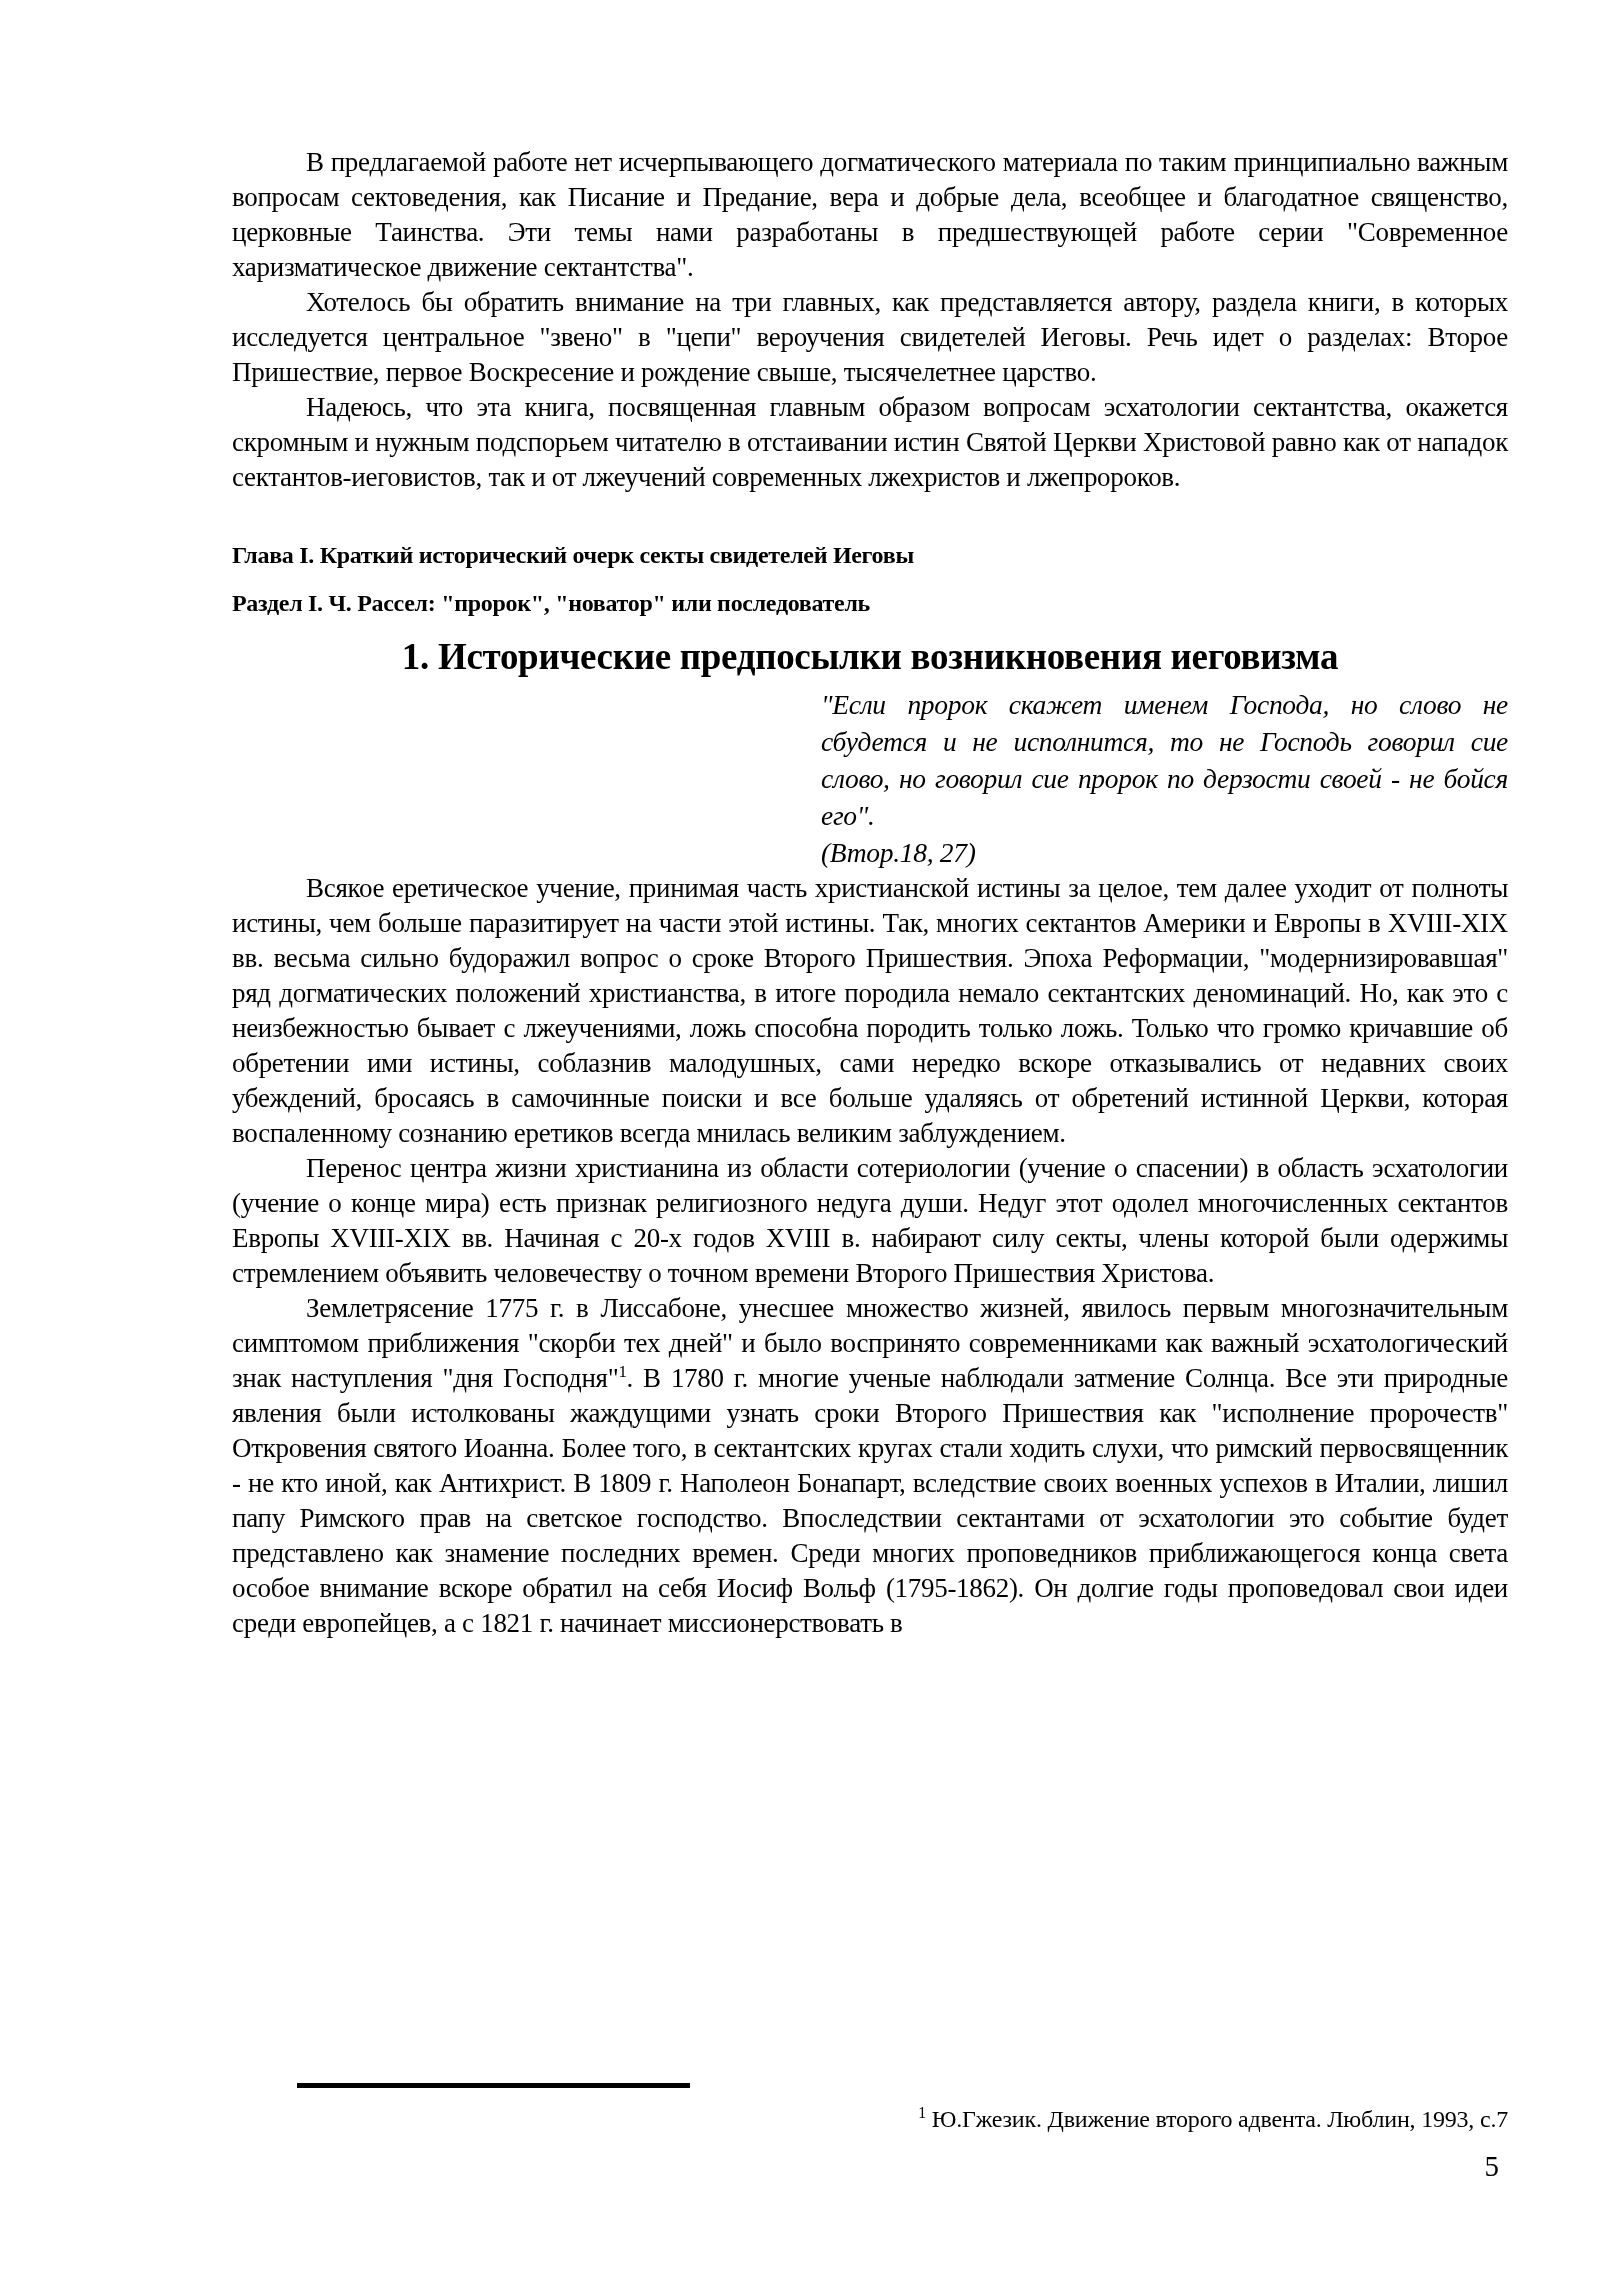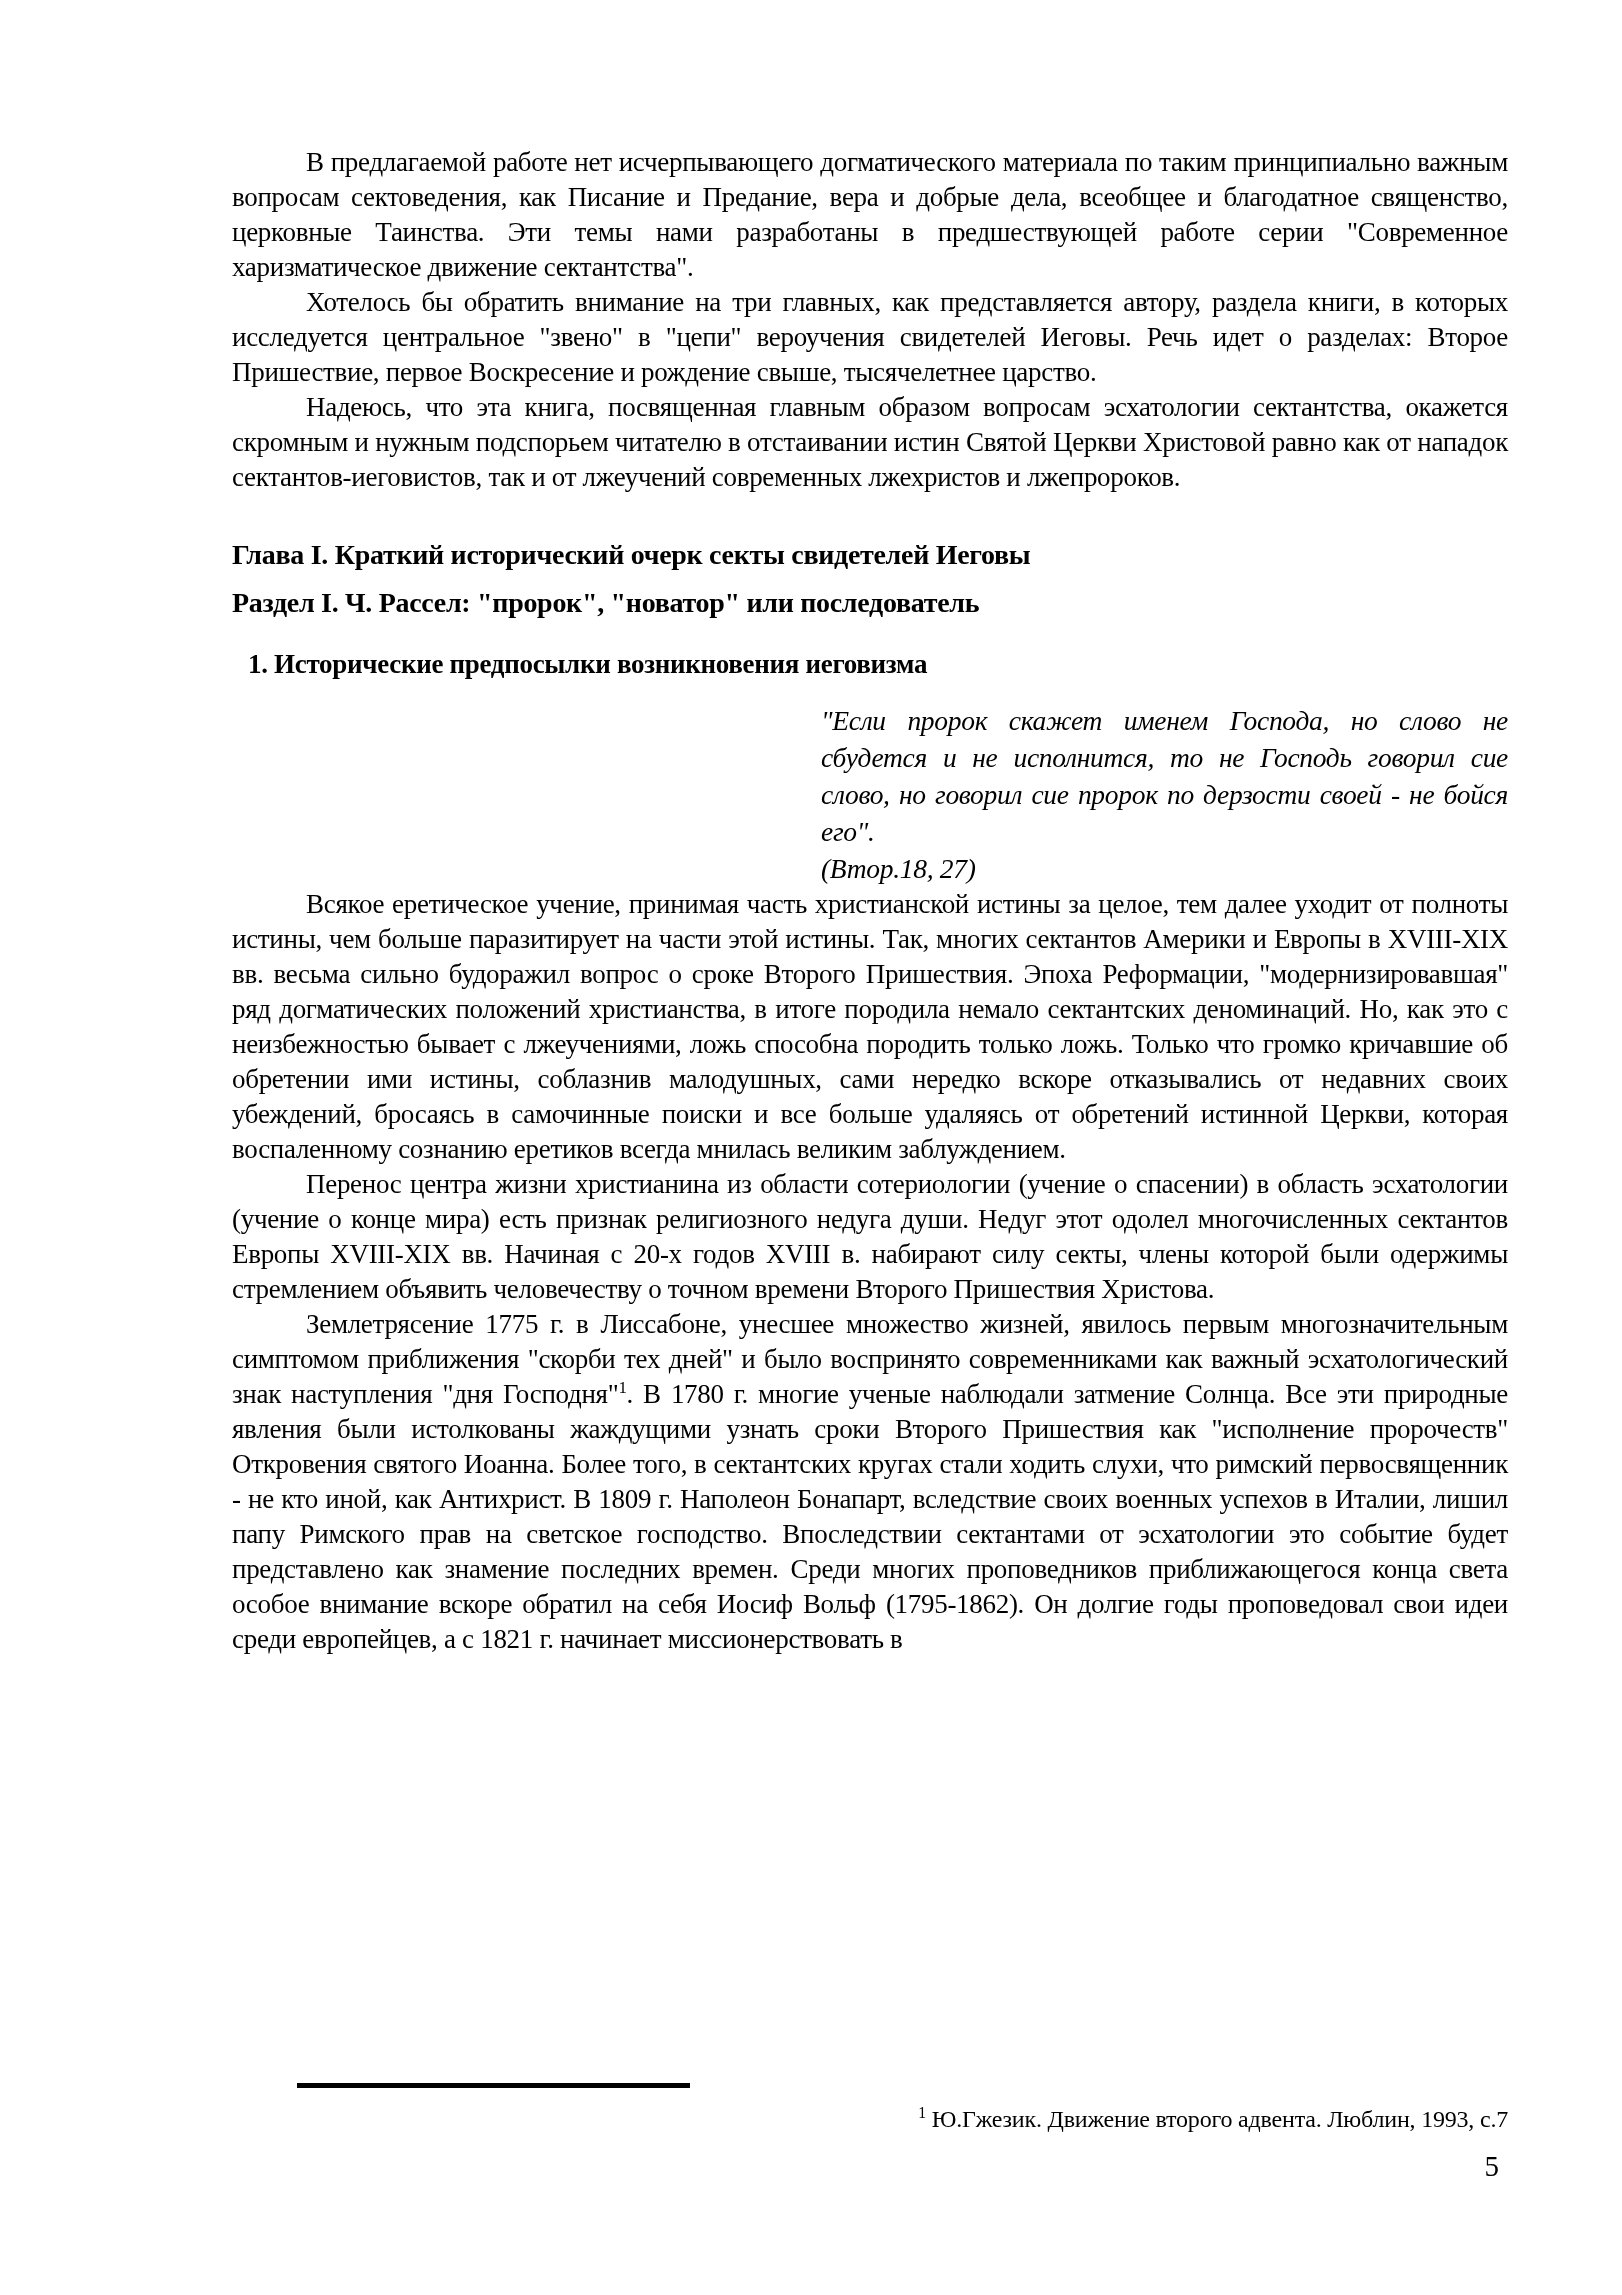--- a/index.html
+++ b/index.html
@@ -21,32 +21,33 @@
   p.body-p {
     margin: 0;
     font-size: 27px;
     line-height: 35px;
     text-align: justify;
     text-indent: 74px;
     letter-spacing: -0.3px;
   }
   .chapter-heading, .section-heading {
     margin: 0;
-    font-size: 28px;
+    font-size: 24px;
     line-height: 48px;
     font-weight: bold;
     letter-spacing: -0.3px;
   }
   .chapter-heading { margin-top: 36px; }
   .subsection-heading {
-    margin: 16px;
-    font-size: 27px;
+    margin: 8px;
+    font-size: 37px;
     line-height: 43px;
     font-weight: bold;
     letter-spacing: -0.3px;
+    text-align: center;
   }
   .epigraph {
     margin: 3.9px 0 0 589px;
     font-style: italic;
     font-size: 27.5px;
     line-height: 37px;
     text-align: justify;
     letter-spacing: -0.3px;
   }
   sup.note-ref {

